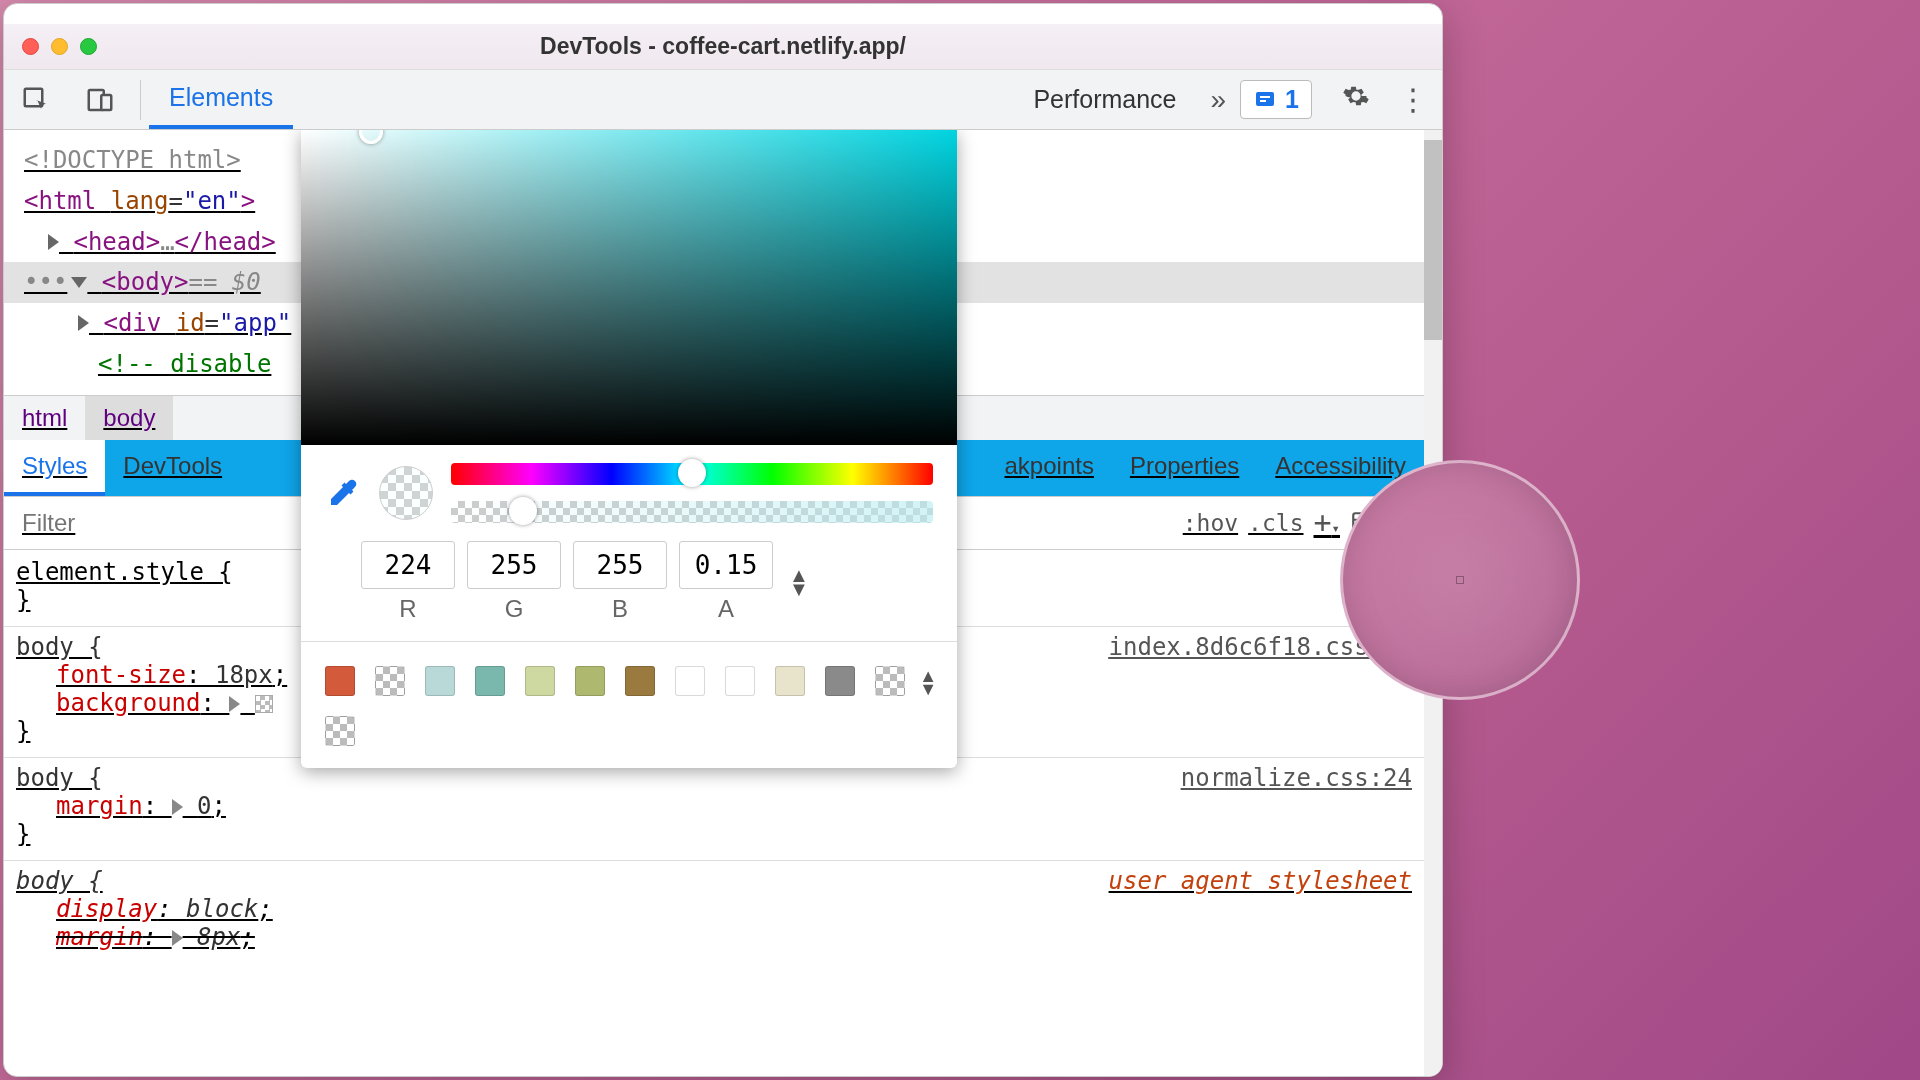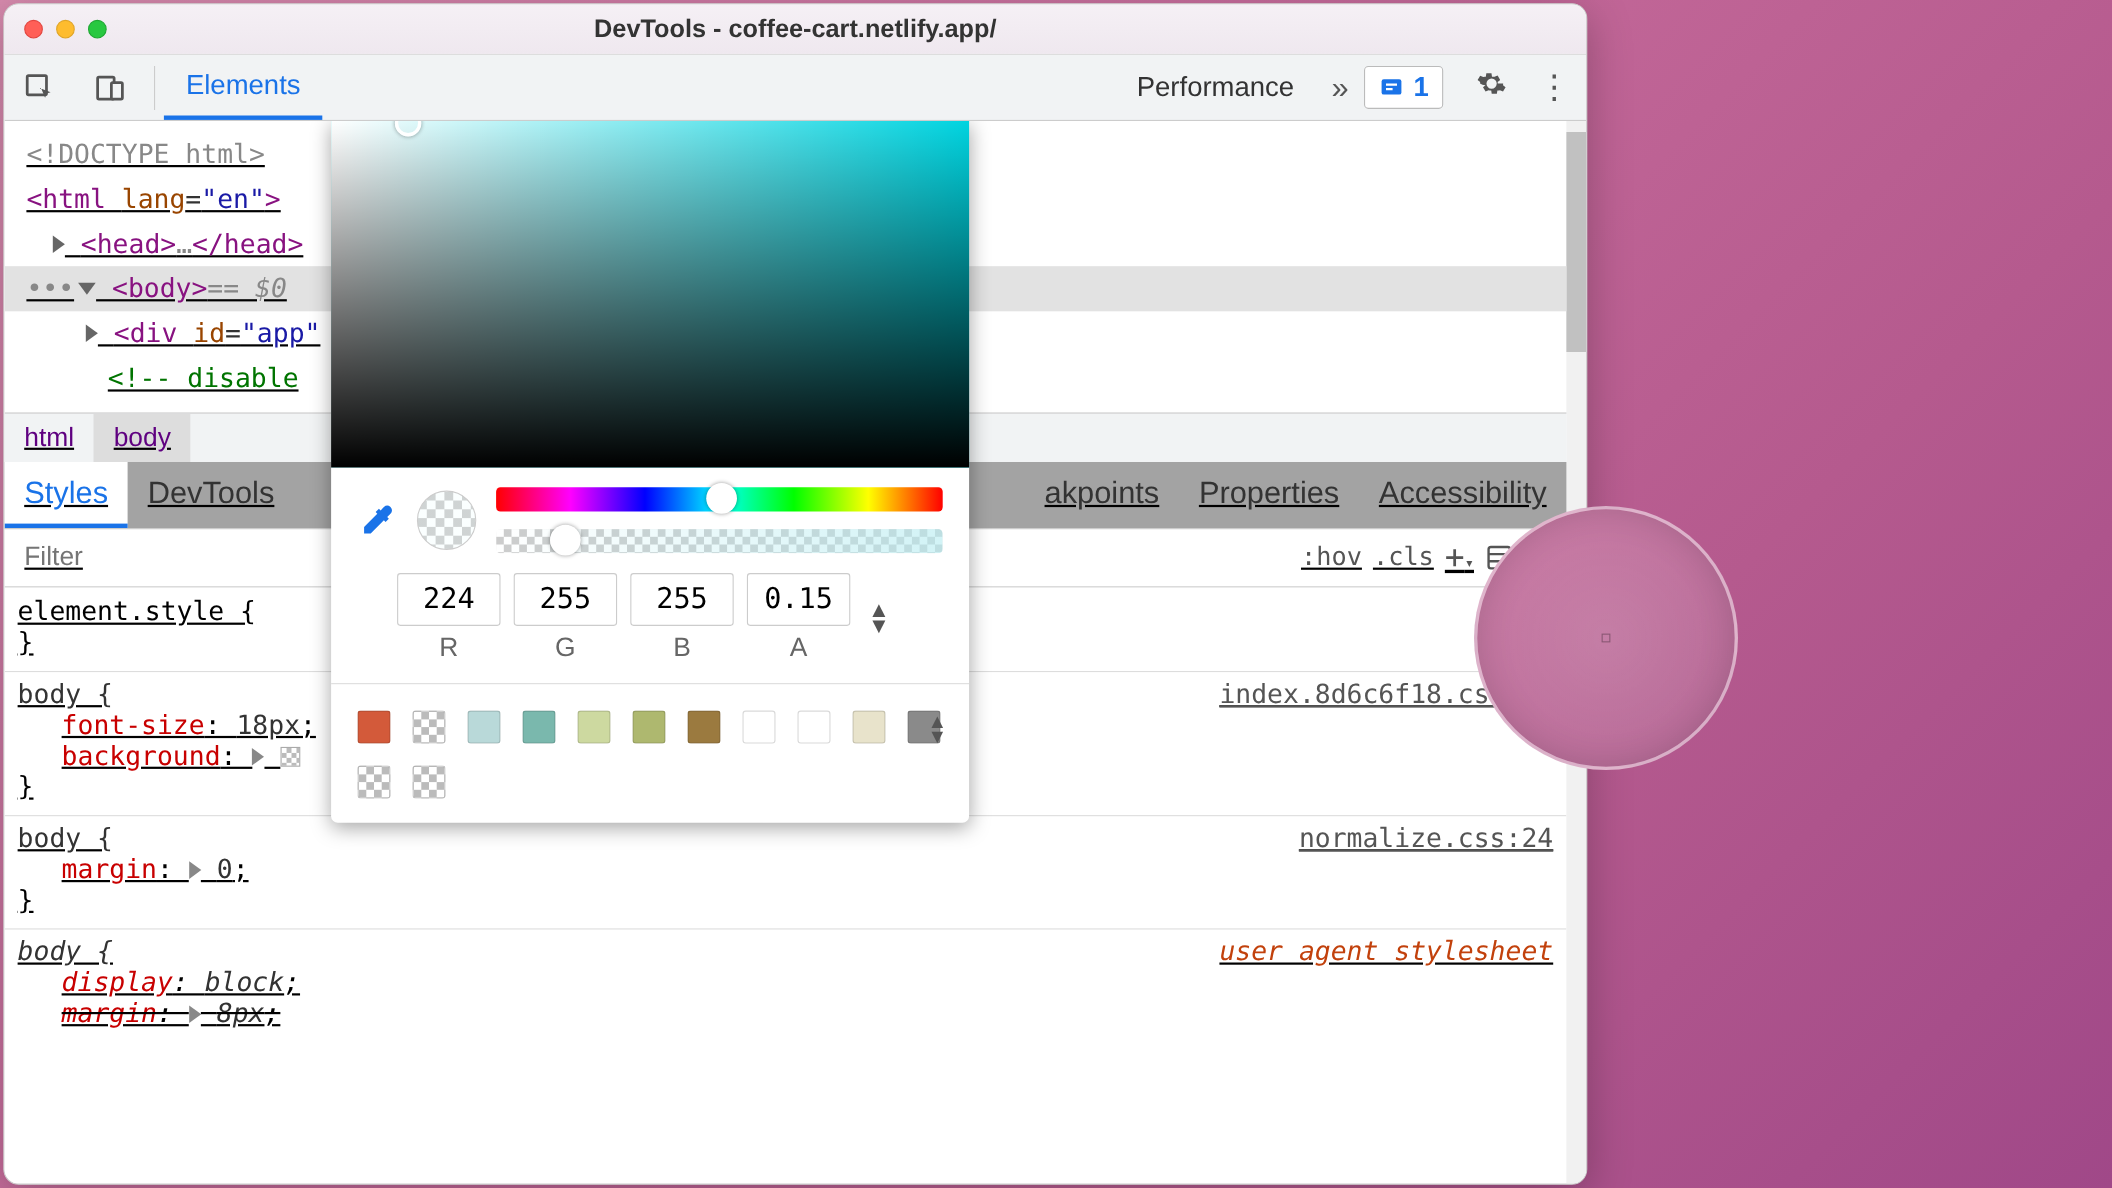--- a/index.html
+++ b/index.html
@@ -26,20 +26,21 @@
     border: 1px solid #ccc;
   }
   .titlebar {
     height: 46px;
     background: linear-gradient(#f5f0f5,#efe8ef);
     display: flex;
     align-items: center;
     padding: 0 18px;
     border-bottom: 1px solid #ddd;
     position: relative;
+    margin-top: 20px;
   }
   .traffic { display: flex; gap: 12px; }
   .dot { width: 17px; height: 17px; border-radius: 50%; }
   .dot.red { background: #ff5f57; border:1px solid #e24640;}
   .dot.yellow { background: #febc2e; border:1px solid #e0a528;}
   .dot.green { background: #28c840; border:1px solid #1fa833;}
   .title-text { position:absolute; left:0; right:0; text-align:center; font-weight:600; font-size:23px; color:#333;}
   .toolbar {
     height: 60px;
     display: flex;
@@ -66,21 +67,21 @@
   .tag { color:#881280;}
   .attr-name{color:#994500;}
   .attr-val{color:#1a1aa6;}
   .gray{color:#888;}
   .comment{color:#007400;}
   .selected-line { background:#e2e2e2; margin:0 -20px; padding:0 20px; display:flex; align-items:center;}
   .selected-line .dots{color:#888; margin-right:4px;}
   .breadcrumb-bar { background:#f1f3f4; border-top:1px solid #ccc; display:flex;}
   .crumb { padding:8px 18px; font-size:24px; font-family:-apple-system, sans-serif; color:#5f0080;}
   .crumb.sel { background:#ddd;}
-  .subtabs { display:flex; border-bottom:1px solid #ccc; background:#a3a3a3; font-size:28px; font-family:-apple-system,sans-serif;}
+  .subtabs { display:flex; border-bottom:1px solid #ccc; background:#0ea5e9; font-size:24px; font-family:-apple-system,sans-serif;}
   .subtab { padding:12px 18px; color:#333;}
   .subtab.active { color:#1a73e8; border-bottom:4px solid #1a73e8; background:#fff;}
   .styles-toolbar { display:flex; align-items:center; border-bottom:1px solid #ccc; padding:6px 12px; gap:10px; font-size:24px;}
   .filter-input { flex:1; font-size:24px; padding:6px; border:none; color:#888; outline:none; font-family:-apple-system,sans-serif;}
   .hov,.cls { color:#555; font-family:Menlo,monospace; font-size:23px;}
   .plus { font-size:30px; color:#555;}
   .styles-pane { flex:1; font-size:24px; padding:8px 12px; overflow:hidden;}
   .rule { margin-bottom:12px;}
   .rule-header { display:flex; justify-content:space-between;}
   .selector{color:#333;}
@@ -91,21 +92,21 @@
   .italic{font-style:italic;}
   .strike{text-decoration:line-through;}
   .scrollbar { width:18px; background:#f1f1f1;}
   .scrollthumb{background:#c1c1c1; height:200px; margin-top:10px;}
 
   
   .color-picker {
     position:absolute;
     left:297px;
     top:0px;
-    width:580px;
+    width:656px;
     background:#fff;
     border-radius:0 0 6px 6px;
     box-shadow:0 4px 18px rgba(0,0,0,0.35);
     z-index:50;
     font-family:-apple-system,sans-serif;
   }
   .cp-gradient{
     height:315px;
     background:
       linear-gradient(to top, #000, rgba(0,0,0,0)),

